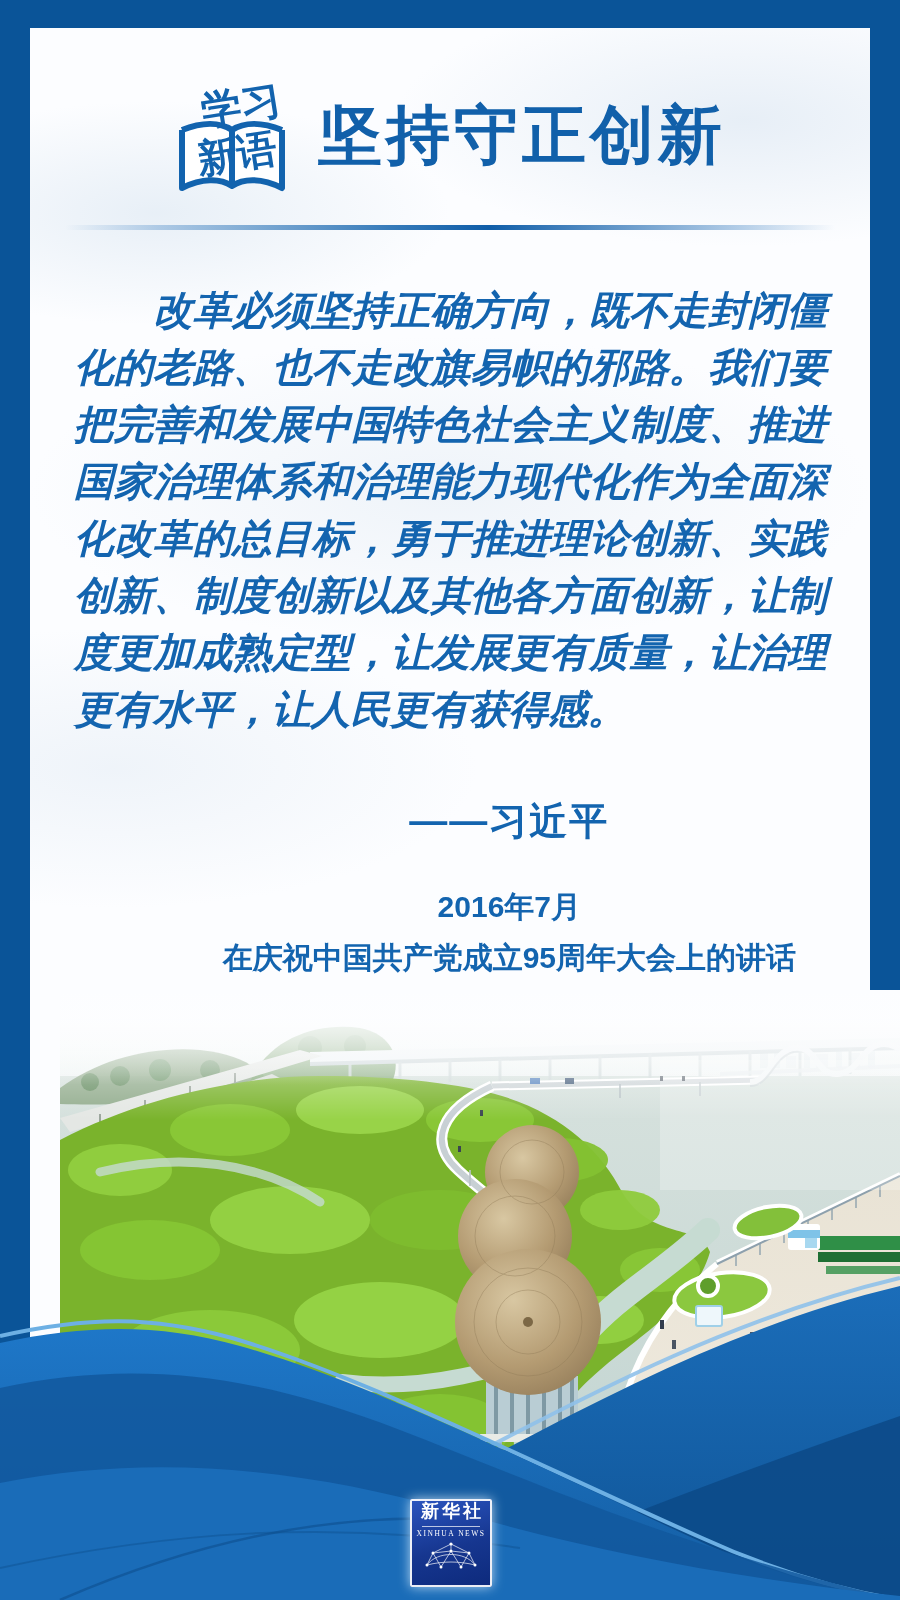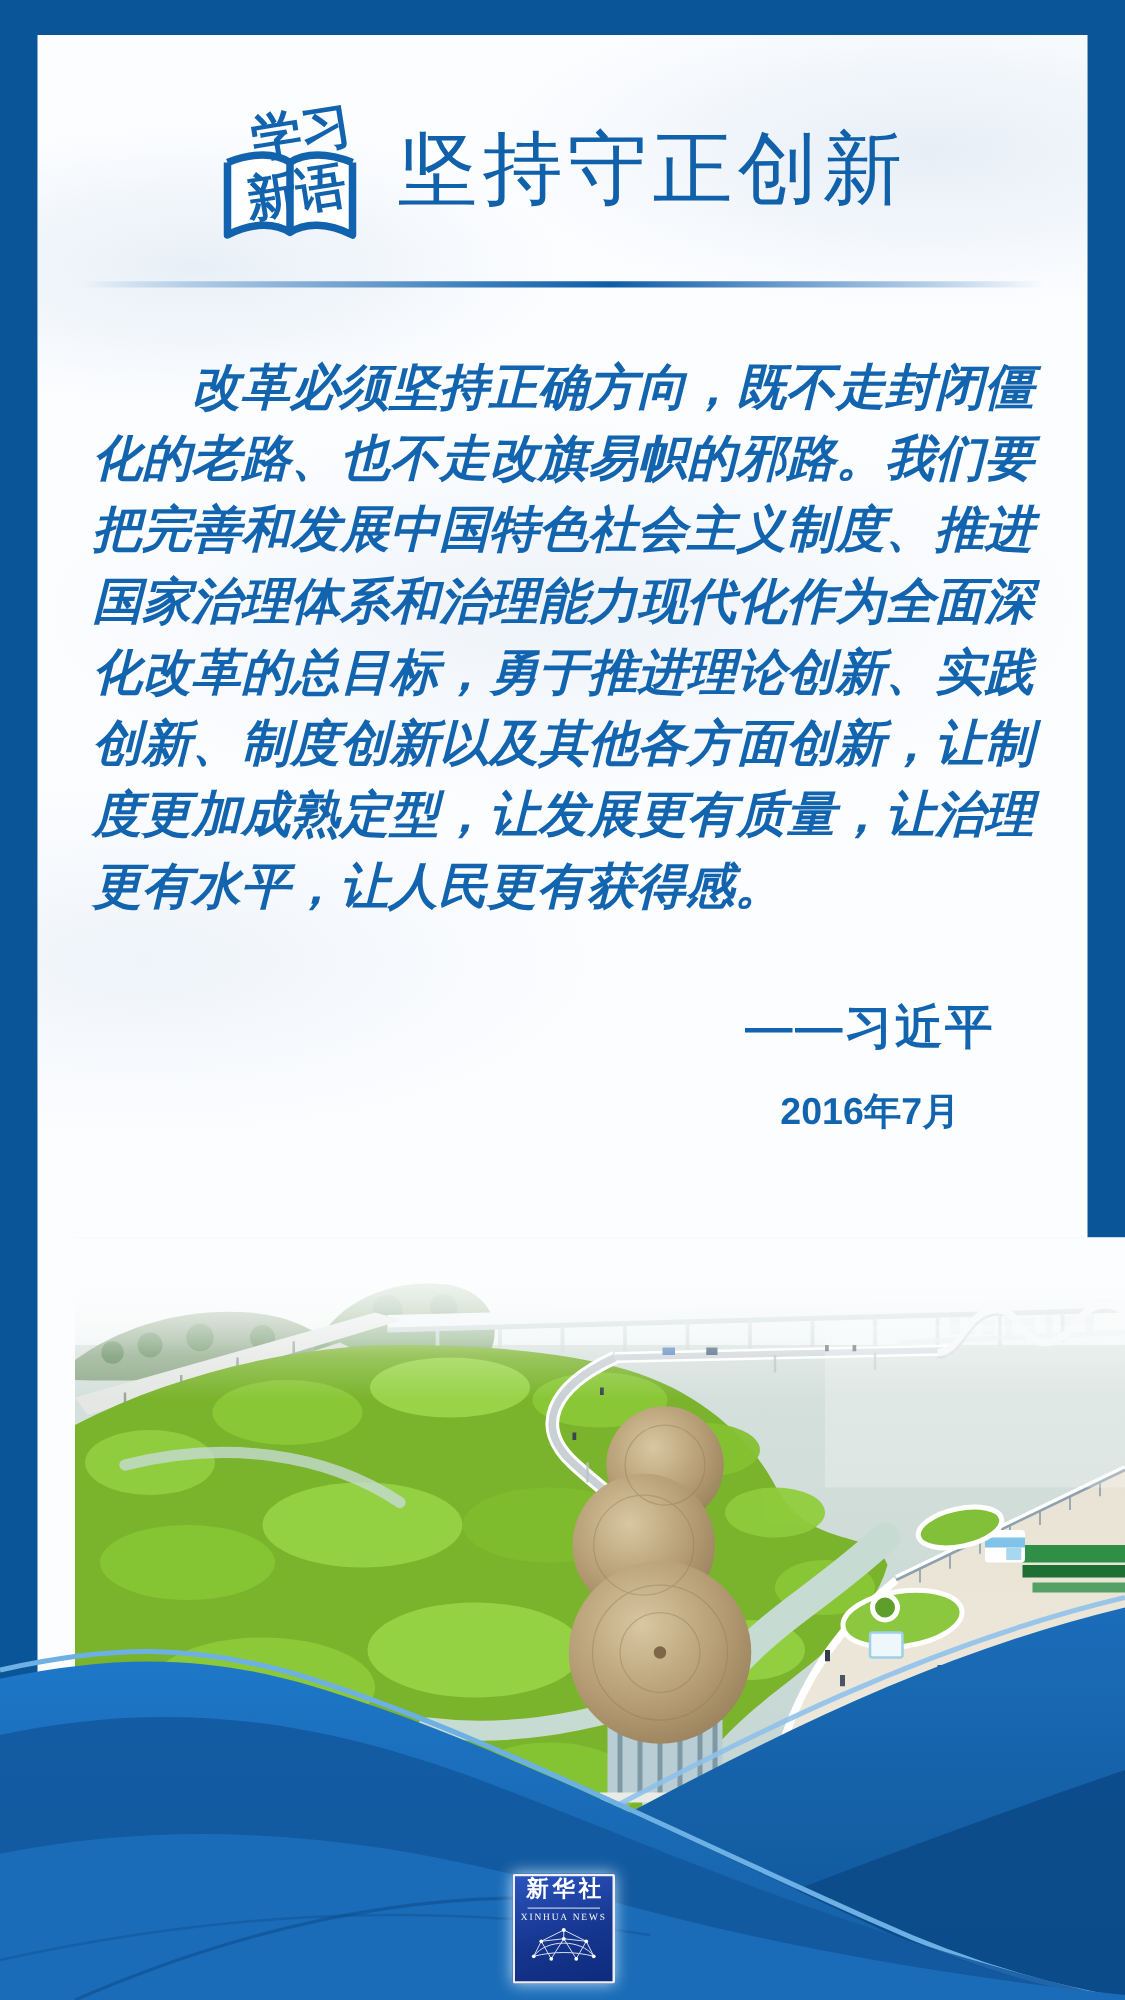--- a/index.html
+++ b/index.html
@@ -14,39 +14,39 @@
       radial-gradient(ellipse 420px 160px at 15% 12%, rgba(215,228,240,.55), rgba(215,228,240,0) 70%),
       radial-gradient(ellipse 500px 180px at 85% 6%, rgba(210,224,238,.5), rgba(210,224,238,0) 70%),
       radial-gradient(ellipse 600px 220px at 50% 30%, rgba(222,232,242,.45), rgba(222,232,242,0) 70%),
       radial-gradient(ellipse 520px 200px at 10% 48%, rgba(219,230,241,.4), rgba(219,230,241,0) 70%),
       #fcfdff;
   }
   
   .logo-box{position:absolute;left:138px;top:44px;width:132px;height:132px;}
   .page-title{
     position:absolute;left:288px;top:64px;width:560px;
-    font-size:64px;font-weight:400;letter-spacing:4px;color:#1160aa;
+    font-size:64px;font-weight:700;letter-spacing:4px;color:#1160aa;
     white-space:nowrap;
   }
   .divider{
     position:absolute;left:35px;top:197px;width:770px;height:5px;border-radius:3px;
     background:linear-gradient(90deg,
       rgba(125,170,214,0) 0%, rgba(125,170,214,.55) 12%,
       rgba(21,101,174,.85) 42%, #0f5da8 55%,
       rgba(125,170,214,.55) 88%, rgba(125,170,214,0) 100%);
   }
   
   .quote-body{
     position:absolute;left:44px;top:254px;width:753px;
     font-size:39.5px;line-height:57px;font-weight:700;color:#1364af;
     text-align:justify;text-indent:2em;font-style:italic;
   }
   .attr-block{position:absolute;right:74px;top:768px;text-align:center;color:#1364af;}
   .attr-name{font-size:38px;font-weight:800;letter-spacing:2px;}
-  .attr-date{font-size:30px;font-weight:700;margin-top:22px;}
+  .attr-date{font-size:30px;font-weight:700;margin-top:40px;}
   .attr-occasion{font-size:30px;font-weight:700;margin-top:10px;}
   
   .photo{position:absolute;left:30px;top:962px;width:840px;height:608px;overflow:hidden;background:#dfe9e8;}
   .photo svg{display:block;}
   .photo-fade{position:absolute;left:0;top:0;width:100%;height:95px;
     background:linear-gradient(180deg,#fcfdff 0%,rgba(252,253,255,0) 100%);}
   
   .waves{position:absolute;left:0;top:1248px;width:900px;height:352px;z-index:5;}
   
   .xh-logo{
@@ -82,20 +82,21 @@
 
   <div class="page-title">坚持守正创新</div>
 
   <div class="divider"></div>
 
   <div class="quote-body">改革必须坚持正确方向，既不走封闭僵化的老路、也不走改旗易帜的邪路。我们要把完善和发展中国特色社会主义制度、推进国家治理体系和治理能力现代化作为全面深化改革的总目标，勇于推进理论创新、实践创新、制度创新以及其他各方面创新，让制度更加成熟定型，让发展更有质量，让治理更有水平，让人民更有获得感。</div>
 
   <div class="attr-block">
     <div class="attr-name">——习近平</div>
     <div class="attr-date">2016年7月</div>
+    <div class="attr-occasion">在庆祝中国共产党成立95周年大会上的讲话</div>
   </div>
 
   <div class="photo">
     <svg width="840" height="608" viewBox="0 0 840 608">
       <defs>
         <linearGradient id="skyG" x1="0" y1="0" x2="0" y2="1">
           <stop offset="0" stop-color="#ffffff"></stop>
             <stop offset="1" stop-color="#e8efee"></stop>
         </linearGradient>
         <linearGradient id="seaG" x1="0" y1="0" x2="0" y2="1">

